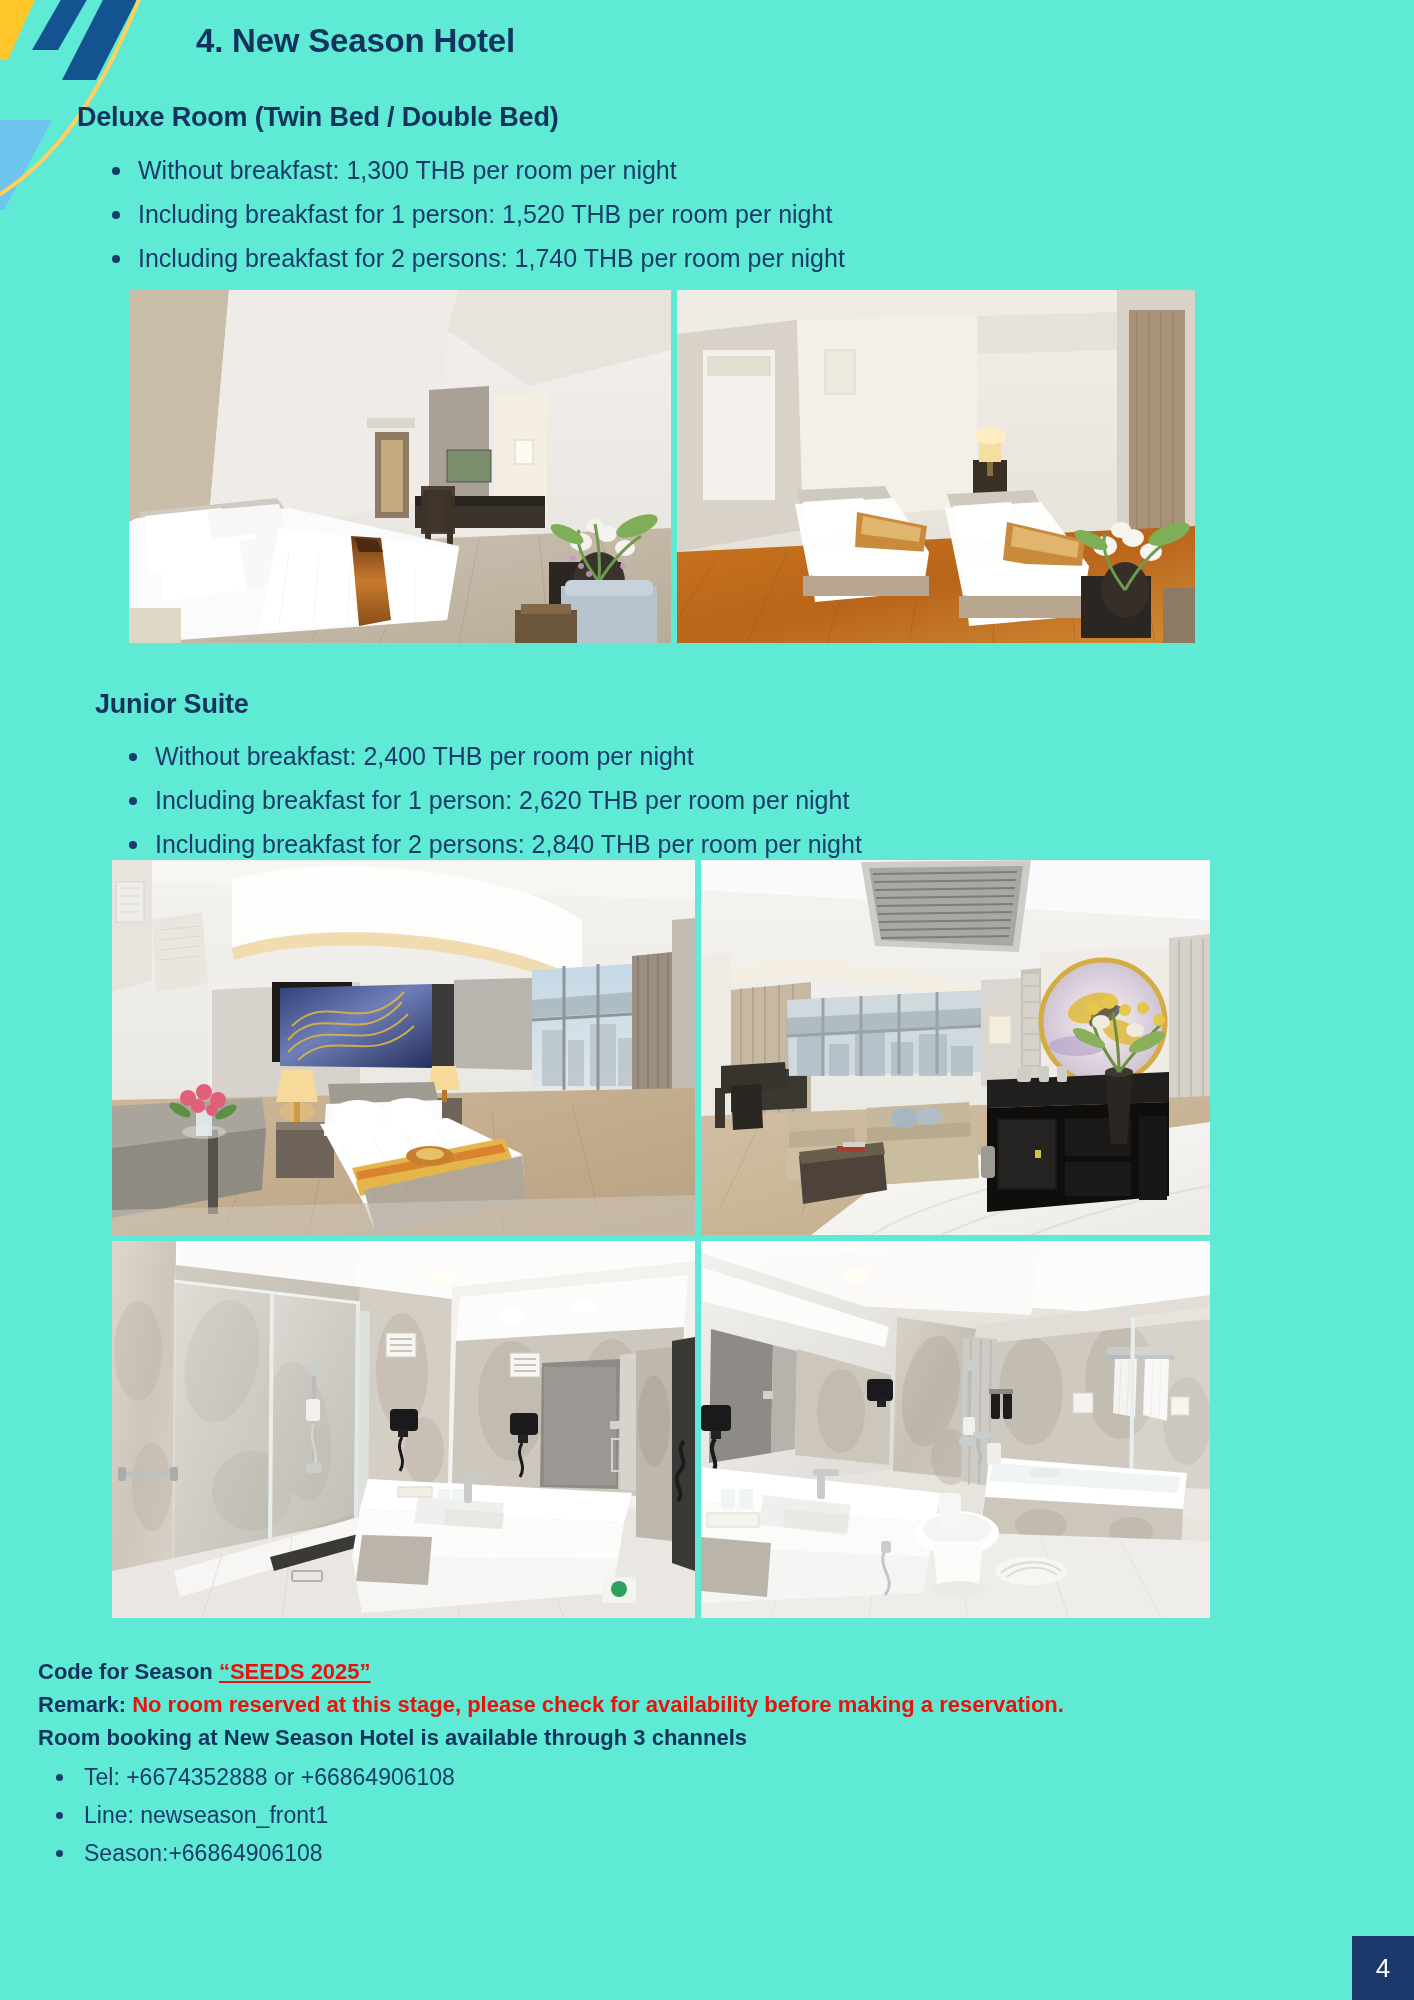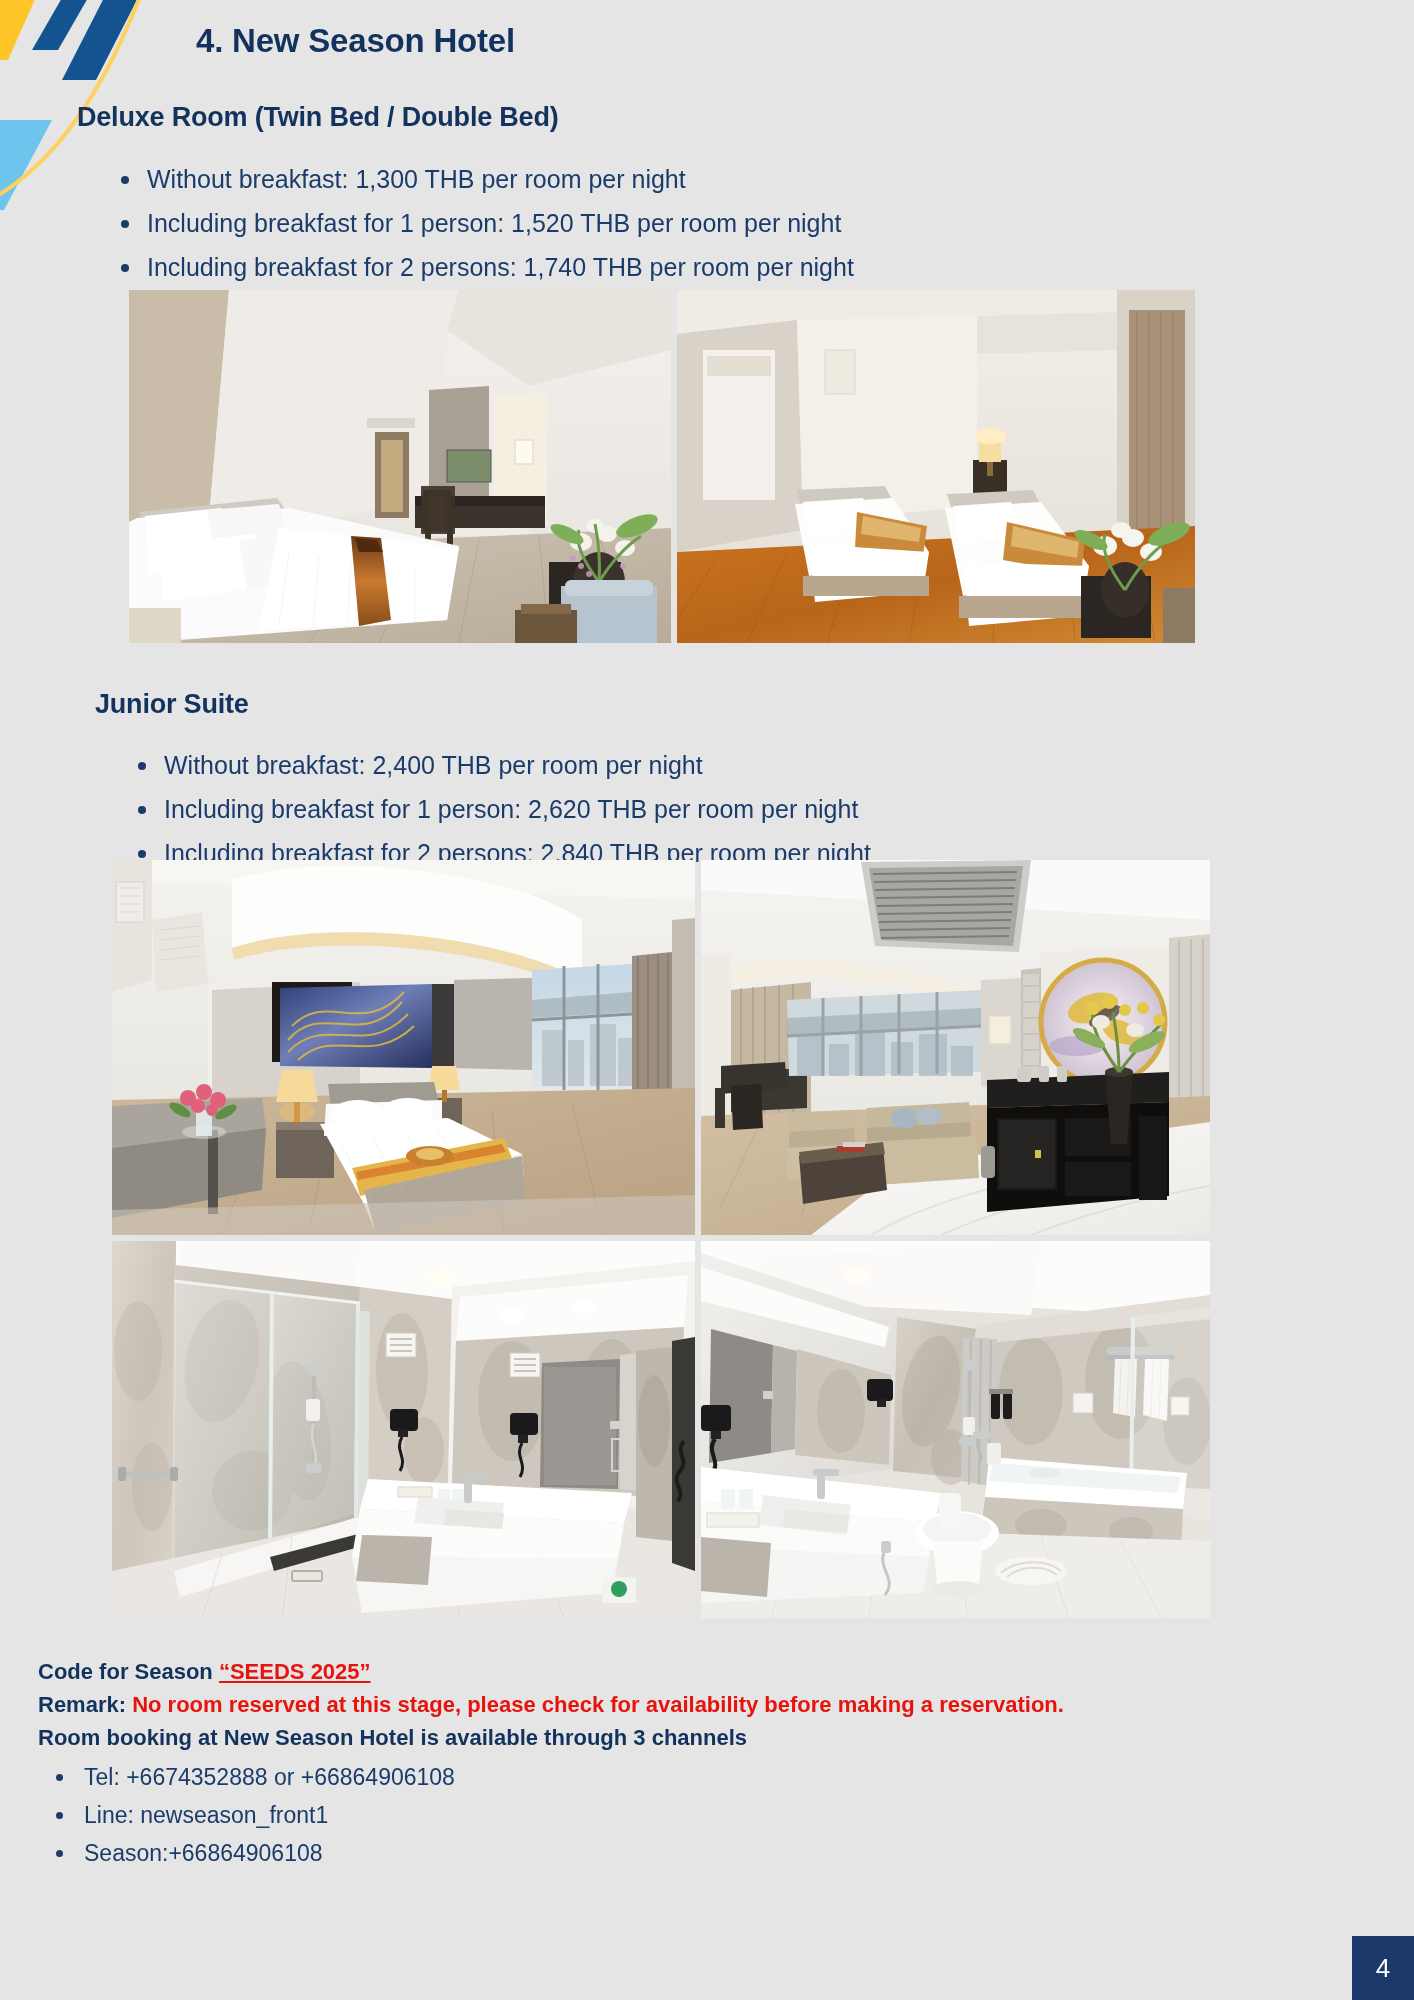--- a/index.html
+++ b/index.html
@@ -8,21 +8,21 @@
     background: #ffffff;
   }
   body {
     font-family: "Liberation Sans", sans-serif;
     -webkit-font-smoothing: antialiased;
   }
   .page {
     position: relative;
     width: 1414px;
     height: 2000px;
-    background: #e5e5e5;
+    background: #5eead4;
     overflow: hidden;
   }
 
   
   .corner-deco {
     position: absolute;
     top: 0;
     left: 0;
     width: 260px;
     height: 260px;
@@ -47,21 +47,21 @@
     letter-spacing: -0.2px;
     color: #13335e;
     white-space: nowrap;
   }
   .sec-deluxe { left: 77px; top: 102px; }
   .sec-junior { left: 95px; top: 689px; }
 
   
   .bullets {
     position: absolute;
-    margin: 17px;
+    margin: 8px;
     padding: 0;
     list-style: none;
   }
   .bullets li {
     position: relative;
     padding-left: 34px;
     font-size: 25px;
     line-height: 44px;
     color: #1b3c6b;
     white-space: nowrap;

